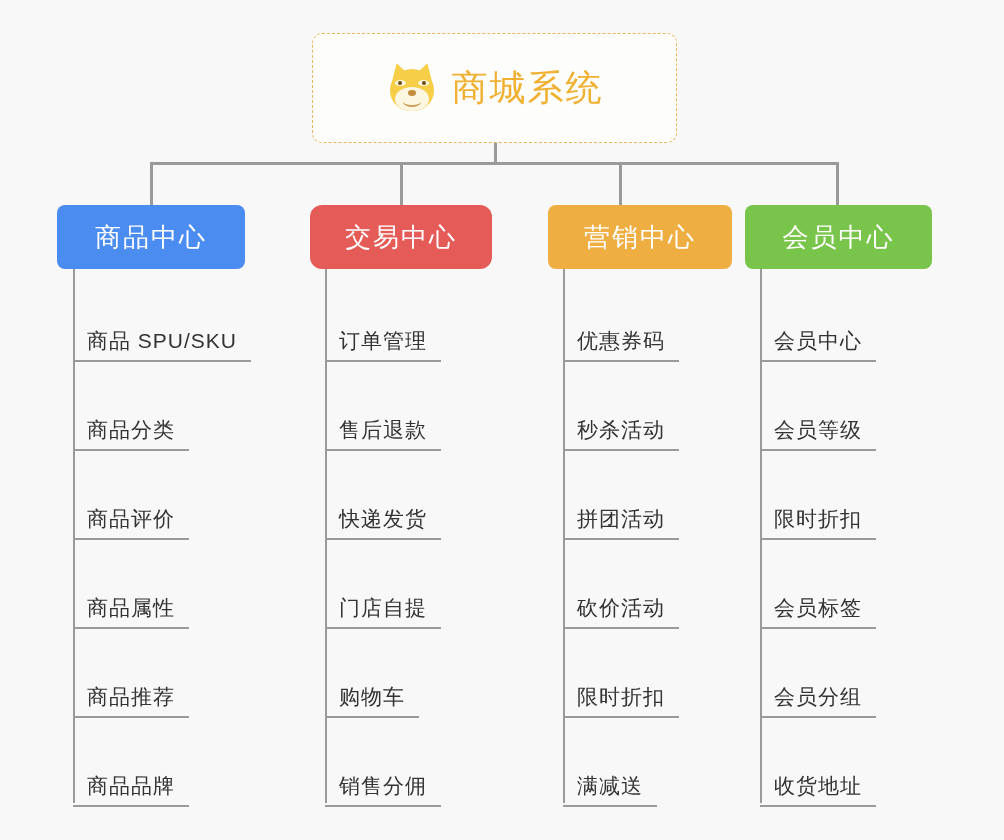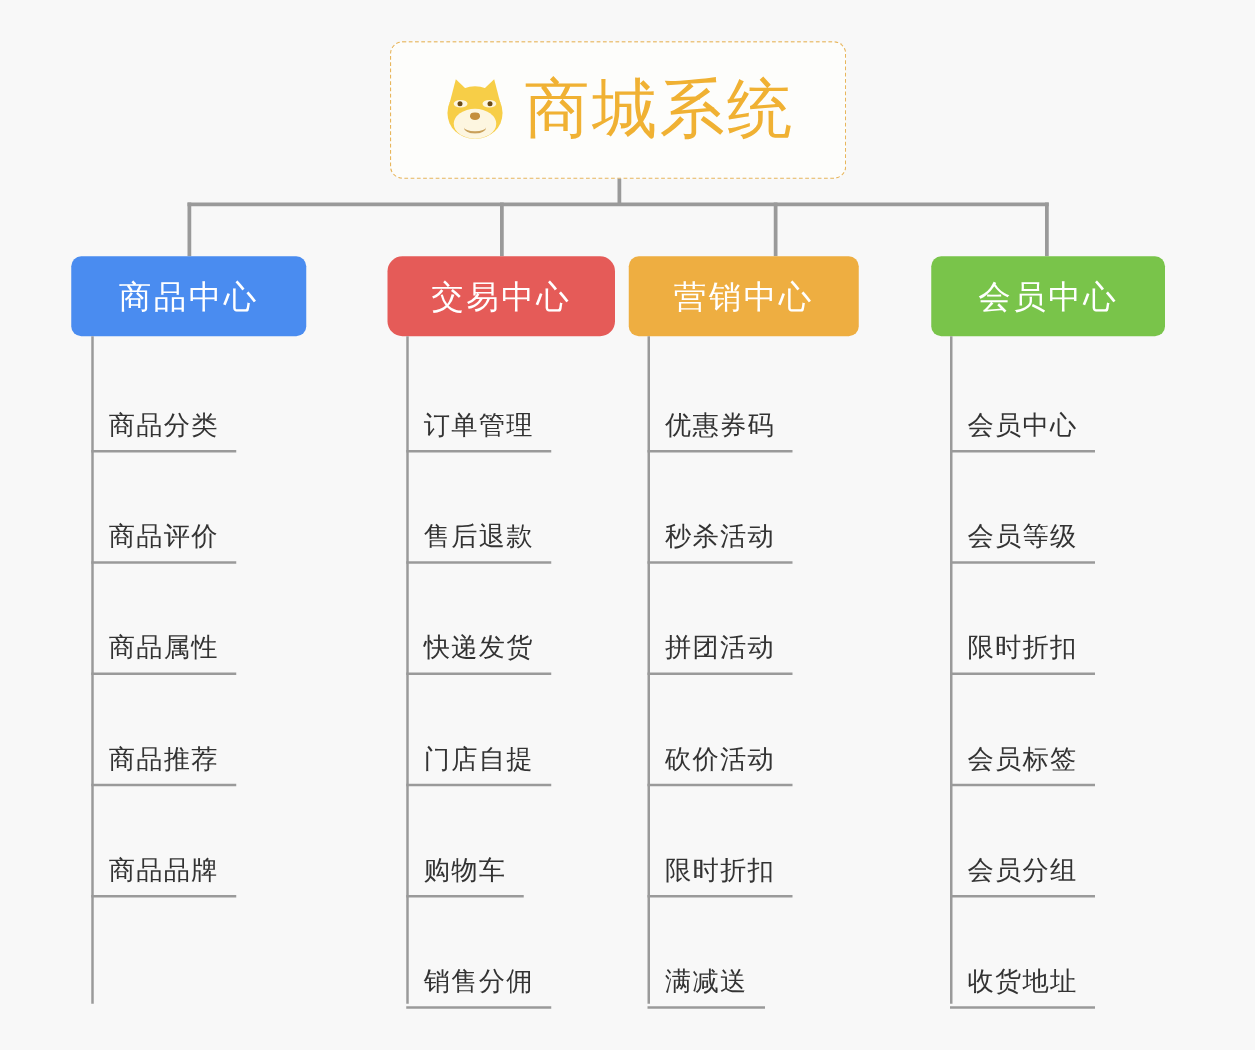--- a/index.html
+++ b/index.html
@@ -36,21 +36,21 @@
     justify-content: center;
     gap: 14px;
   }
   .root-emoji {
     width: 52px;
     height: 52px;
     position: relative;
     flex: 0 0 auto;
   }
   .root-title {
-    font-size: 52px;
+    font-size: 36px;
     color: #f0b133;
     letter-spacing: 2px;
     line-height: 1;
     white-space: nowrap;
   }
 
   
   .shiba { position:absolute; left:0; top:0; width:52px; height:52px; }
   .shiba .ear {
     position: absolute;
@@ -190,20 +190,23 @@
   <div class="conn conn-drop" style="left:400px"></div>
   <div class="conn conn-drop" style="left:619px"></div>
   <div class="conn conn-drop" style="left:836px"></div>
 
   <div id="columns-host">
       <div class="column" style="left: 57px; width: 188px;">
         <div class="cat-header" style="background: rgb(74, 140, 240);">商品中心</div>
         <div class="leaf-list">
           <div class="leaf-spine" style="left: 16px; height: 534px;"></div>
           <div class="leaf-item" style="padding-left: 16px;">
+            <span class="leaf-label">商品 SPU/SKU</span>
+          </div>
+          <div class="leaf-item" style="padding-left: 16px;">
             <span class="leaf-label">商品分类</span>
           </div>
           <div class="leaf-item" style="padding-left: 16px;">
             <span class="leaf-label">商品评价</span>
           </div>
           <div class="leaf-item" style="padding-left: 16px;">
             <span class="leaf-label">商品属性</span>
           </div>
           <div class="leaf-item" style="padding-left: 16px;">
             <span class="leaf-label">商品推荐</span>
@@ -230,21 +233,21 @@
             <span class="leaf-label">门店自提</span>
           </div>
           <div class="leaf-item" style="padding-left: 15px;">
             <span class="leaf-label">购物车</span>
           </div>
           <div class="leaf-item" style="padding-left: 15px;">
             <span class="leaf-label">销售分佣</span>
           </div>
         </div>
       </div>
-      <div class="column" style="left: 503px; width: 184px;">
+      <div class="column" style="left: 548px; width: 184px;">
         <div class="cat-header" style="background: rgb(238, 174, 65);">营销中心</div>
         <div class="leaf-list">
           <div class="leaf-spine" style="left: 15px; height: 534px;"></div>
           <div class="leaf-item" style="padding-left: 15px;">
             <span class="leaf-label">优惠券码</span>
           </div>
           <div class="leaf-item" style="padding-left: 15px;">
             <span class="leaf-label">秒杀活动</span>
           </div>
           <div class="leaf-item" style="padding-left: 15px;">

